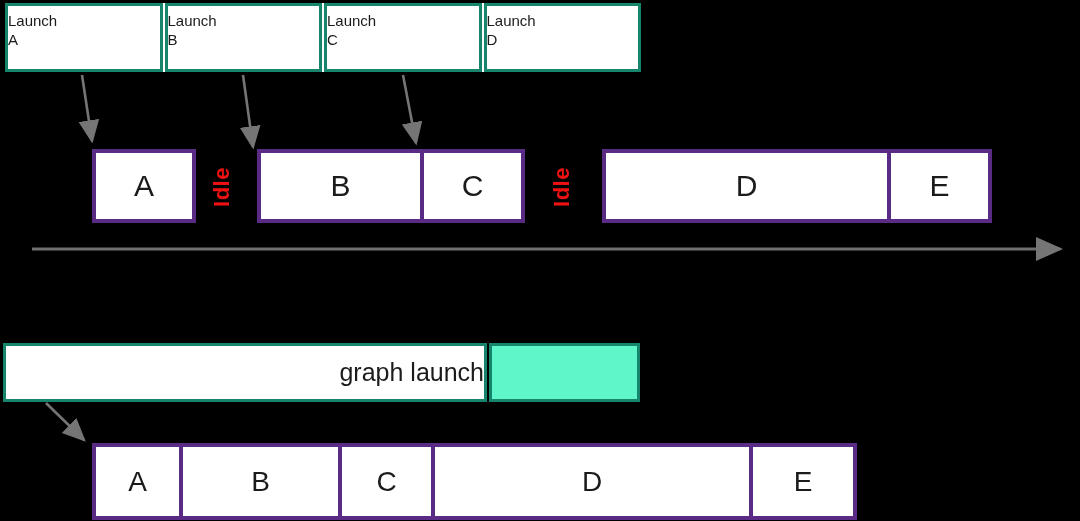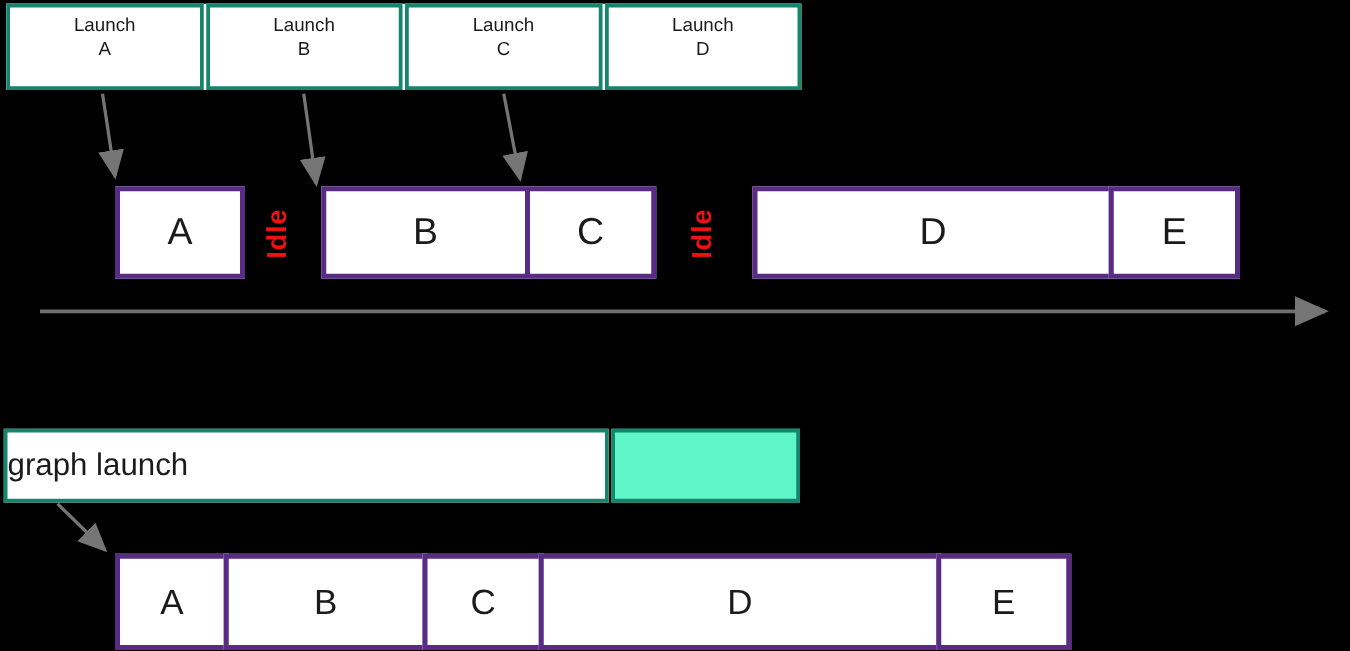--- a/index.html
+++ b/index.html
@@ -19,21 +19,21 @@
   }
   .overlay{position:absolute;left:0;top:0;width:1080px;height:521px;pointer-events:none;}
 
   
   .launch-strip{
     position:absolute;left:5px;top:3px;width:636px;height:69px;
     background:var(--box-fill);display:flex;gap:2px;box-sizing:border-box;
   }
   .launch-cell{
     flex:1;border:3px solid var(--teal-border);background:var(--box-fill);
-    box-sizing:border-box;text-align:center;padding-top:5px;
+    box-sizing:border-box;text-align:left;padding-top:5px;
     font-size:15px;line-height:19px;
   }
 
   
   .kbox{
     position:absolute;top:149px;height:74px;box-sizing:border-box;
     background:var(--box-fill);border:4px solid var(--purple-border);
     display:flex;align-items:center;justify-content:center;font-size:30px;
   }
   .k-a{left:92px;width:104px;}
@@ -50,21 +50,21 @@
   .idle-2{left:532px;}
   .idle-text{
     transform:rotate(-90deg);color:var(--idle-red);
     font-weight:bold;font-size:22px;letter-spacing:.5px;white-space:nowrap;
   }
 
   
   .gl-white{
     position:absolute;left:3px;top:343px;width:484px;height:59px;box-sizing:border-box;
     background:var(--box-fill);border:3px solid var(--teal-border);
-    display:flex;align-items:center;justify-content:flex-start;font-size:25px;
+    display:flex;align-items:center;justify-content:flex-end;font-size:25px;
   }
   .gl-mint{
     position:absolute;left:489px;top:343px;width:151px;height:59px;box-sizing:border-box;
     background:var(--mint-fill);border:3px solid var(--teal-border);
   }
 
   
   .bbox{
     position:absolute;top:443px;height:77px;box-sizing:border-box;
     background:var(--box-fill);border:4px solid var(--purple-border);

